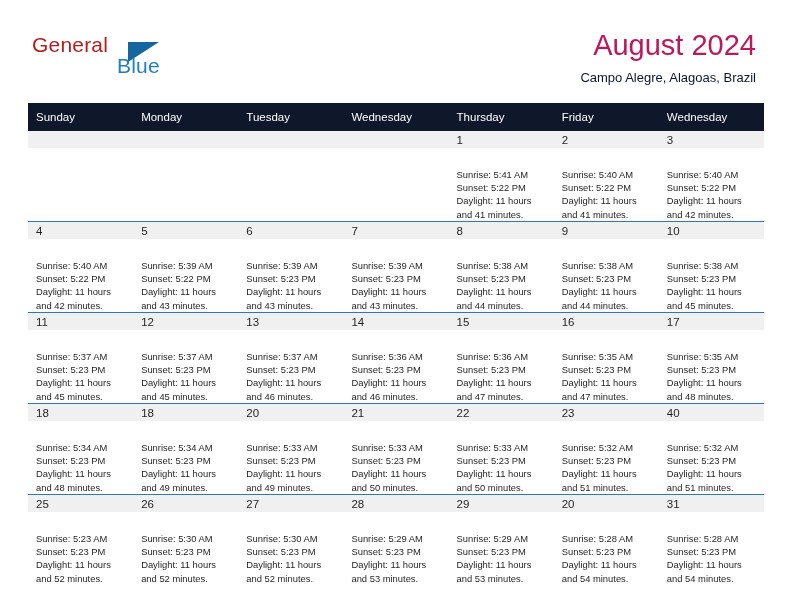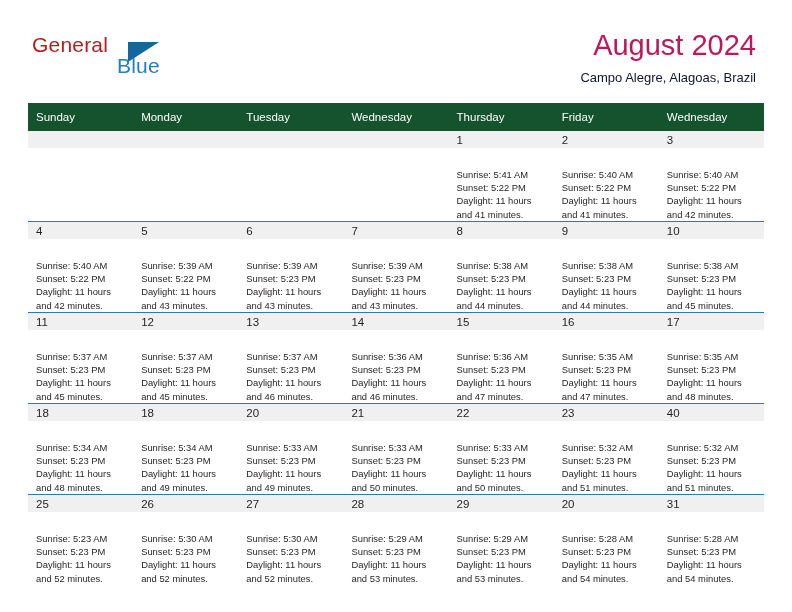--- a/index.html
+++ b/index.html
@@ -88,21 +88,21 @@
   
   .calendar {
     position: absolute;
     left: 28px;
     top: 103px;
     width: 736px;
     border-collapse: collapse;
     table-layout: fixed;
   }
   .calendar th {
-    background: #14532d;
+    background: #0f172a;
     color: #ffffff;
     font-size: 11.5px;
     font-weight: normal;
     text-align: left;
     padding: 5px 0 5px 8px;
     height: 18px;
     border: none;
   }
   .calendar td {
     width: 105.14px;

